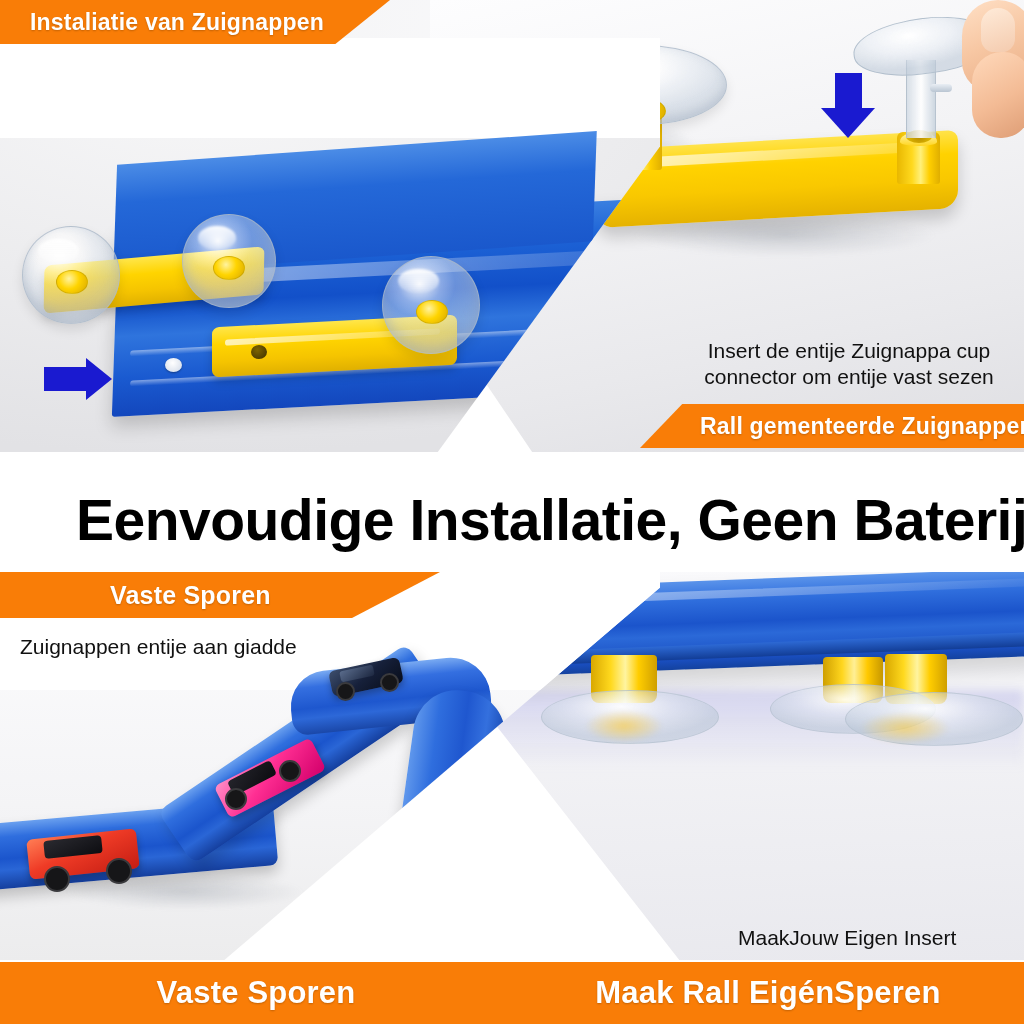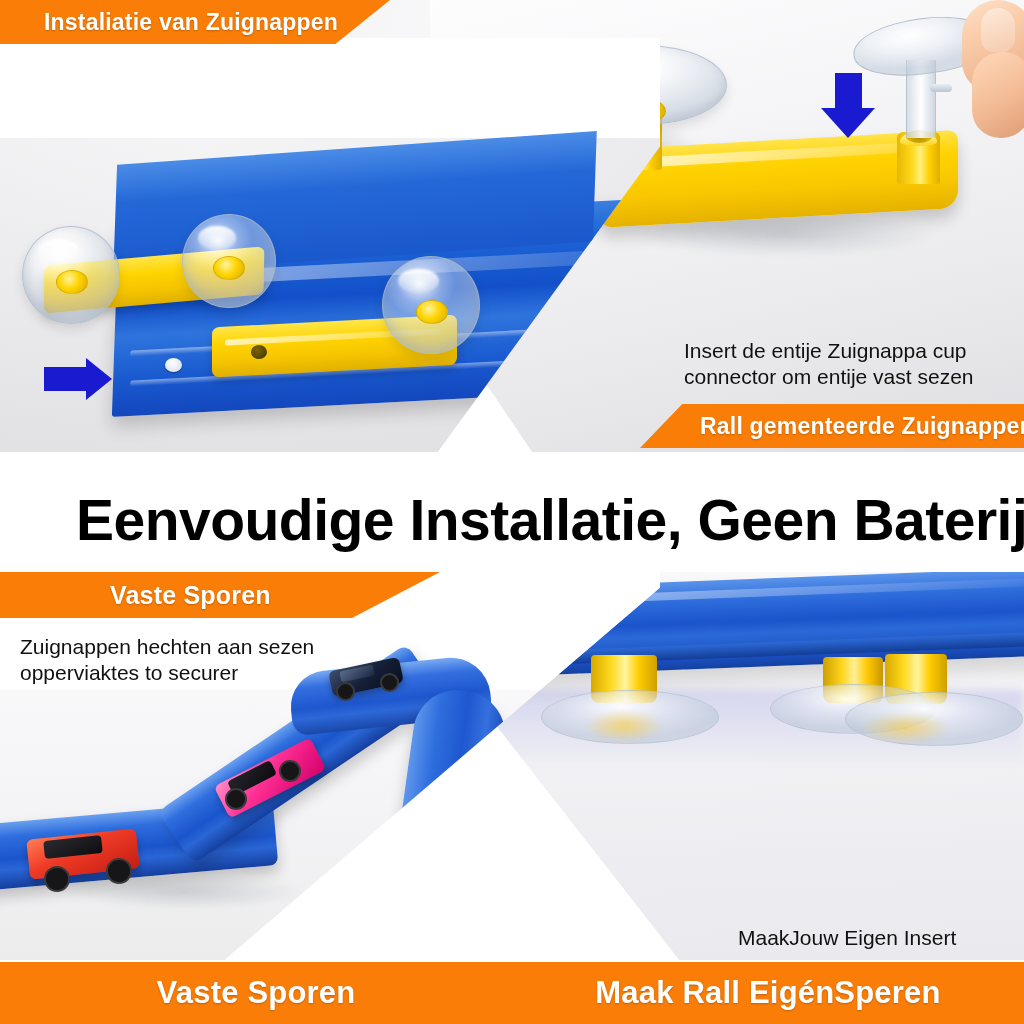--- a/index.html
+++ b/index.html
@@ -172,21 +172,21 @@
     <div class="abs" style="left:972px;top:52px;width:58px;height:86px;border-radius:30px 26px 28px 28px;
                 background:linear-gradient(150deg,#ffd9bb 0%,#f3bb95 55%,#dd9c74 100%);"></div>
     <div class="abs" style="left:981px;top:8px;width:34px;height:44px;border-radius:18px 18px 14px 14px;
                 background:linear-gradient(160deg,#ffeede,#f4cdb2);opacity:.85;"></div>
 
     <div>
       <div class="arrow-shaft" style="left:835px;top:73px;width:27px;height:38px;"></div>
       <div class="arrow-head" style="left:821px;top:108px;border-left:27px solid transparent;border-right:27px solid transparent;border-top:30px solid #1a1ad0;"></div>
     </div>
 
-    <div class="captxt" style="left:684px;top:338px;font-size:21px;width:330px;">
+    <div class="captxt" style="left:684px;top:338px;font-size:21px;text-align:center;width:330px;">
       <div>Insert de entije Zuignappa  cup</div>
       <div>connector om entije vast sezen</div>
     </div>
   </div>
 
   <div class="abs" style="left:180px;top:-70px;width:1100px;height:600px;
               background:#ffffff;
               transform:rotate(56deg);transform-origin:0 0;"></div>
 
   <div class="clipbox" style="left:0px;top:38px;width:660px;height:417px;
@@ -233,21 +233,21 @@
     <div class="cupneck" style="left:416px;top:262px;width:30px;height:22px;"></div>
 
     <div>
       <div class="arrow-shaft" style="left:44px;top:329px;width:44px;height:24px;"></div>
       <div class="arrow-head" style="left:86px;top:320px;border-top:21px solid transparent;border-bottom:21px solid transparent;border-left:26px solid #1a1ad0;"></div>
     </div>
   </div>
 
   <div class="ribbon" style="left:0px;top:0px;width:390px;height:44px;font-size:23px;
               clip-path:polygon(0 0, 100% 0, 86% 100%, 0 100%);
-              padding-left:44px;box-sizing:border-box;">
+              padding-left:30px;box-sizing:border-box;">
     <span>Instaliatie van Zuignappen</span>
   </div>
 
   <div class="ribbon" style="left:640px;top:404px;width:384px;height:44px;font-size:23px;
               clip-path:polygon(11% 0, 100% 0, 100% 100%, 0 100%);
               padding-left:60px;box-sizing:border-box;">
     <span>Rall gementeerde Zuignappen</span>
   </div>
 
   <div class="abs" style="left:0px;top:452px;width:1024px;height:120px;background:#ffffff;"></div>
@@ -367,22 +367,21 @@
     <div class="wheel" style="left:380px;top:101px;width:15px;height:15px;"></div>
   </div>
 
   <div class="ribbon" style="left:0px;top:572px;width:440px;height:46px;font-size:25px;
               clip-path:polygon(0 0, 100% 0, 80% 100%, 0 100%);
               padding-left:110px;box-sizing:border-box;">
     <span>Vaste Sporen</span>
   </div>
 
   <div class="captxt" style="left:20px;top:634px;font-size:21px;">
-    <div>Zuignappen hechten aan sezen</div>
-    <div>opperviaktes to securer</div>
+    <div>Zuignappen entije aan giadde</div>
   </div>
 
   <div class="abs" style="left:0px;top:962px;width:1024px;height:62px;background:#f97d07;"></div>
 
   <div class="ribbon" style="left:0px;top:962px;width:512px;height:62px;font-size:31px;background:transparent;
               justify-content:center;">
     <span>Vaste Sporen</span>
   </div>
 
   <div class="ribbon" style="left:512px;top:962px;width:512px;height:62px;font-size:31px;background:transparent;

